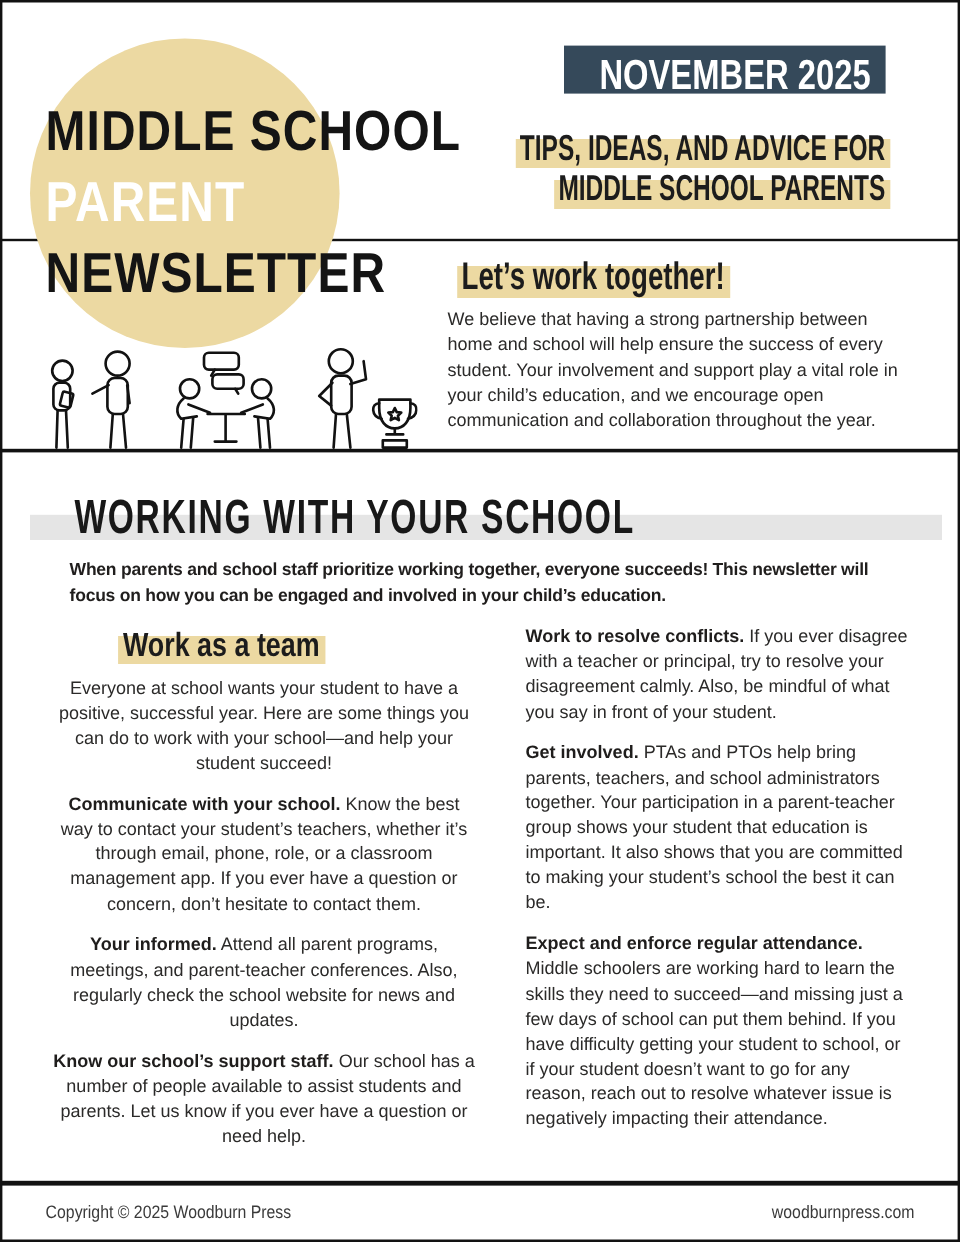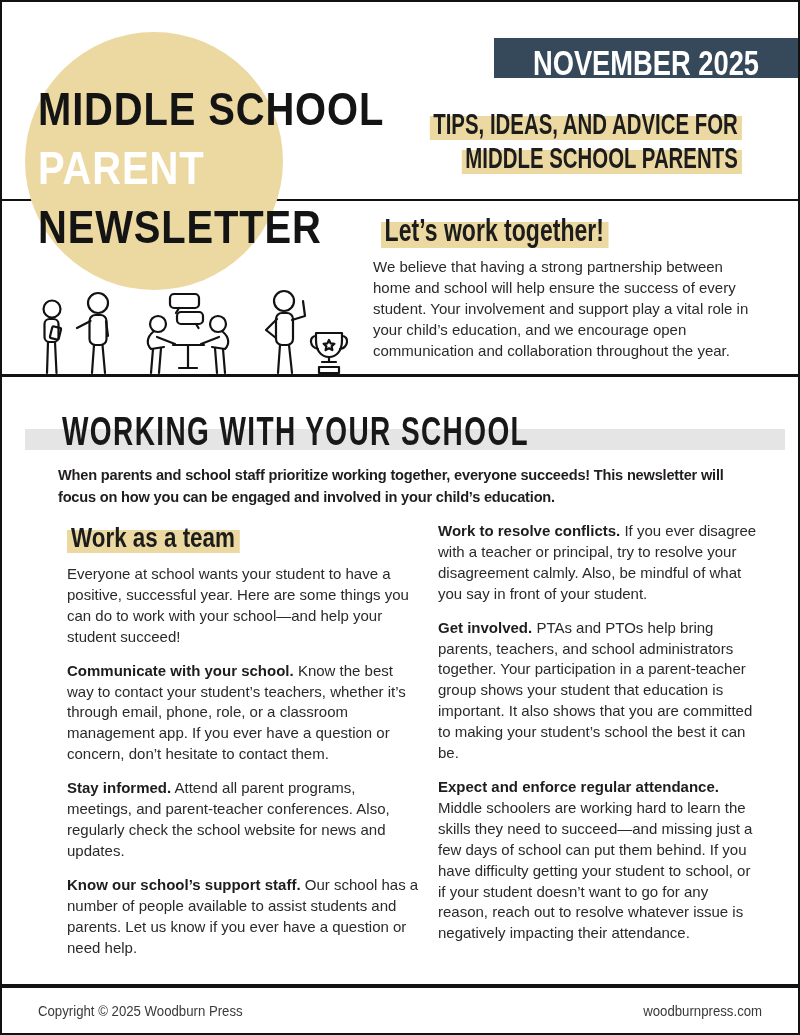--- a/index.html
+++ b/index.html
@@ -15,21 +15,21 @@
   .rule3 { top:984px; height:4px; }
 
   .circle { position:absolute; left:25px; top:32px; width:258px; height:258px;
     border-radius:50%; background:var(--tan); z-index:2; }
 
   .masthead-title { position:absolute; left:38px; top:79px; z-index:3;
     font-size:47px; line-height:59px; font-weight:bold; letter-spacing:1px;
     transform:scaleX(.85); transform-origin:top left; color:#141414; white-space:nowrap; }
   .masthead-title .t2 { color:#ffffff; }
 
-  .banner { position:absolute; left:494px; top:38px; width:304px; height:40px;
+  .banner { position:absolute; left:470px; top:38px; width:268px; height:40px;
     background:var(--navy); z-index:3; }
   .banner .issue { position:absolute; left:0; right:0; top:7px; text-align:center;
     color:#fff; font-size:35px; font-weight:bold; line-height:36px;
     transform:scaleX(.78); transform-origin:top center; white-space:nowrap; }
 
   .tagline { position:absolute; right:58px; top:107px; text-align:right; z-index:3;
     font-size:30px; line-height:34px; font-weight:bold; color:#1c1c1c;
     transform:scaleX(.68); transform-origin:top right; white-space:nowrap; }
   .hl { background-image:linear-gradient(transparent 26%, var(--tan) 26%, var(--tan) 98%, transparent 98%); padding:0 6px 1px 5px; }
 
@@ -44,21 +44,21 @@
 
   .graybar { position:absolute; left:25px; top:429px; width:760px; height:21px; background:var(--graybar); }
   .section-title { position:absolute; left:62px; top:410px; z-index:2;
     font-size:40px; line-height:42px; font-weight:bold; color:#181818; letter-spacing:2px;
     transform:scaleX(.70); transform-origin:top left; white-space:nowrap; }
 
   .lede { position:absolute; left:58px; top:464px; width:706px;
     font-size:14.6px; line-height:22px; font-weight:bold; color:#201e1d; letter-spacing:-0.2px; }
 
   .col { position:absolute; top:521px; font-size:15px; line-height:20.9px; color:#2b2a29; }
-  .col-left  { left:67px;  width:352px; }
+  .col-left  { left:44px;  width:352px;text-align:center; }
   .col-right { left:438px; width:322px; }
   .col p { margin:0 0 13px 0; }
   .col strong { color:#1f1d1c;margin-top:44px; }
   .col-head { font-size:28px; line-height:34px; font-weight:bold; color:#1c1c1c;
     transform:scaleX(.80); transform-origin:top left; white-space:nowrap; margin-bottom:9px; }
 
   .footer-copy { position:absolute; left:38px; top:1002px; font-size:15px; line-height:18px;
     color:#3a3a3a; transform:scaleX(.88); transform-origin:top left; white-space:nowrap; }
   .footer-site { position:absolute; right:38px; top:1002px; font-size:15px; line-height:18px;
     color:#3a3a3a; transform:scaleX(.88); transform-origin:top right; white-space:nowrap; }
@@ -144,21 +144,21 @@
   <div class="col col-left">
     <div class="col-head">
       <span class="hl">Work as a team</span>
     </div>
     <p>Everyone at school wants your student  to have a positive, successful year. Here are some things you can do to work with your school—and help your student succeed!</p>
     <p>
       <strong>Communicate with your school.</strong>
       <span>Know the best way to contact your student’s teachers, whether it’s through email, phone, role, or a classroom management app. If you ever have a question or concern, don’t hesitate to contact them.</span>
     </p>
     <p>
-      <strong>Stay informed.</strong>
+      <strong>Your informed.</strong>
       <span>Attend all parent programs, meetings, and parent-teacher conferences. Also, regularly check the school website for news and updates.</span>
     </p>
     <p>
       <strong>Know our school’s support staff.</strong>
       <span>Our school has a number of people available to assist students and parents. Let us know if you ever have a question or need help.</span>
     </p>
   </div>
 
   <div class="col col-right">
     <p>

